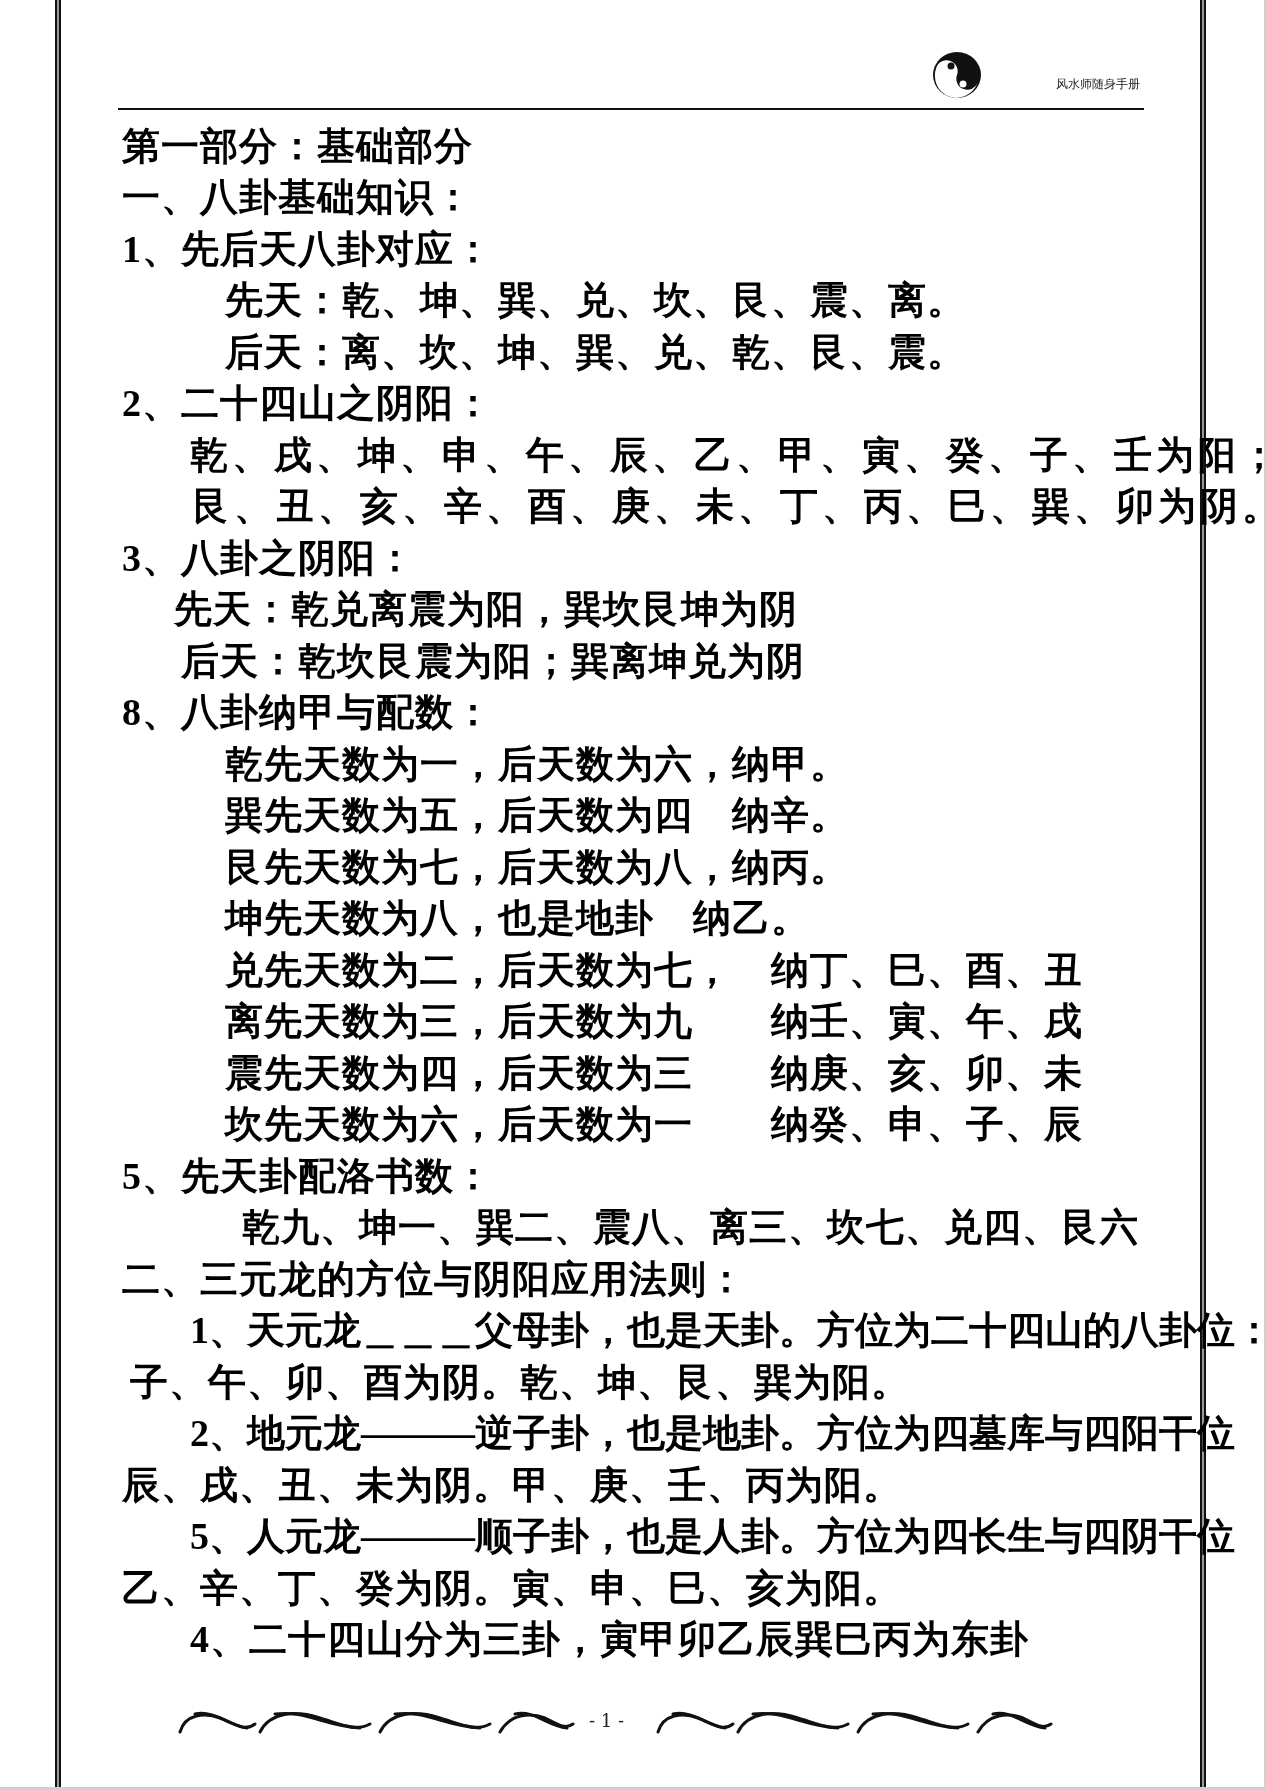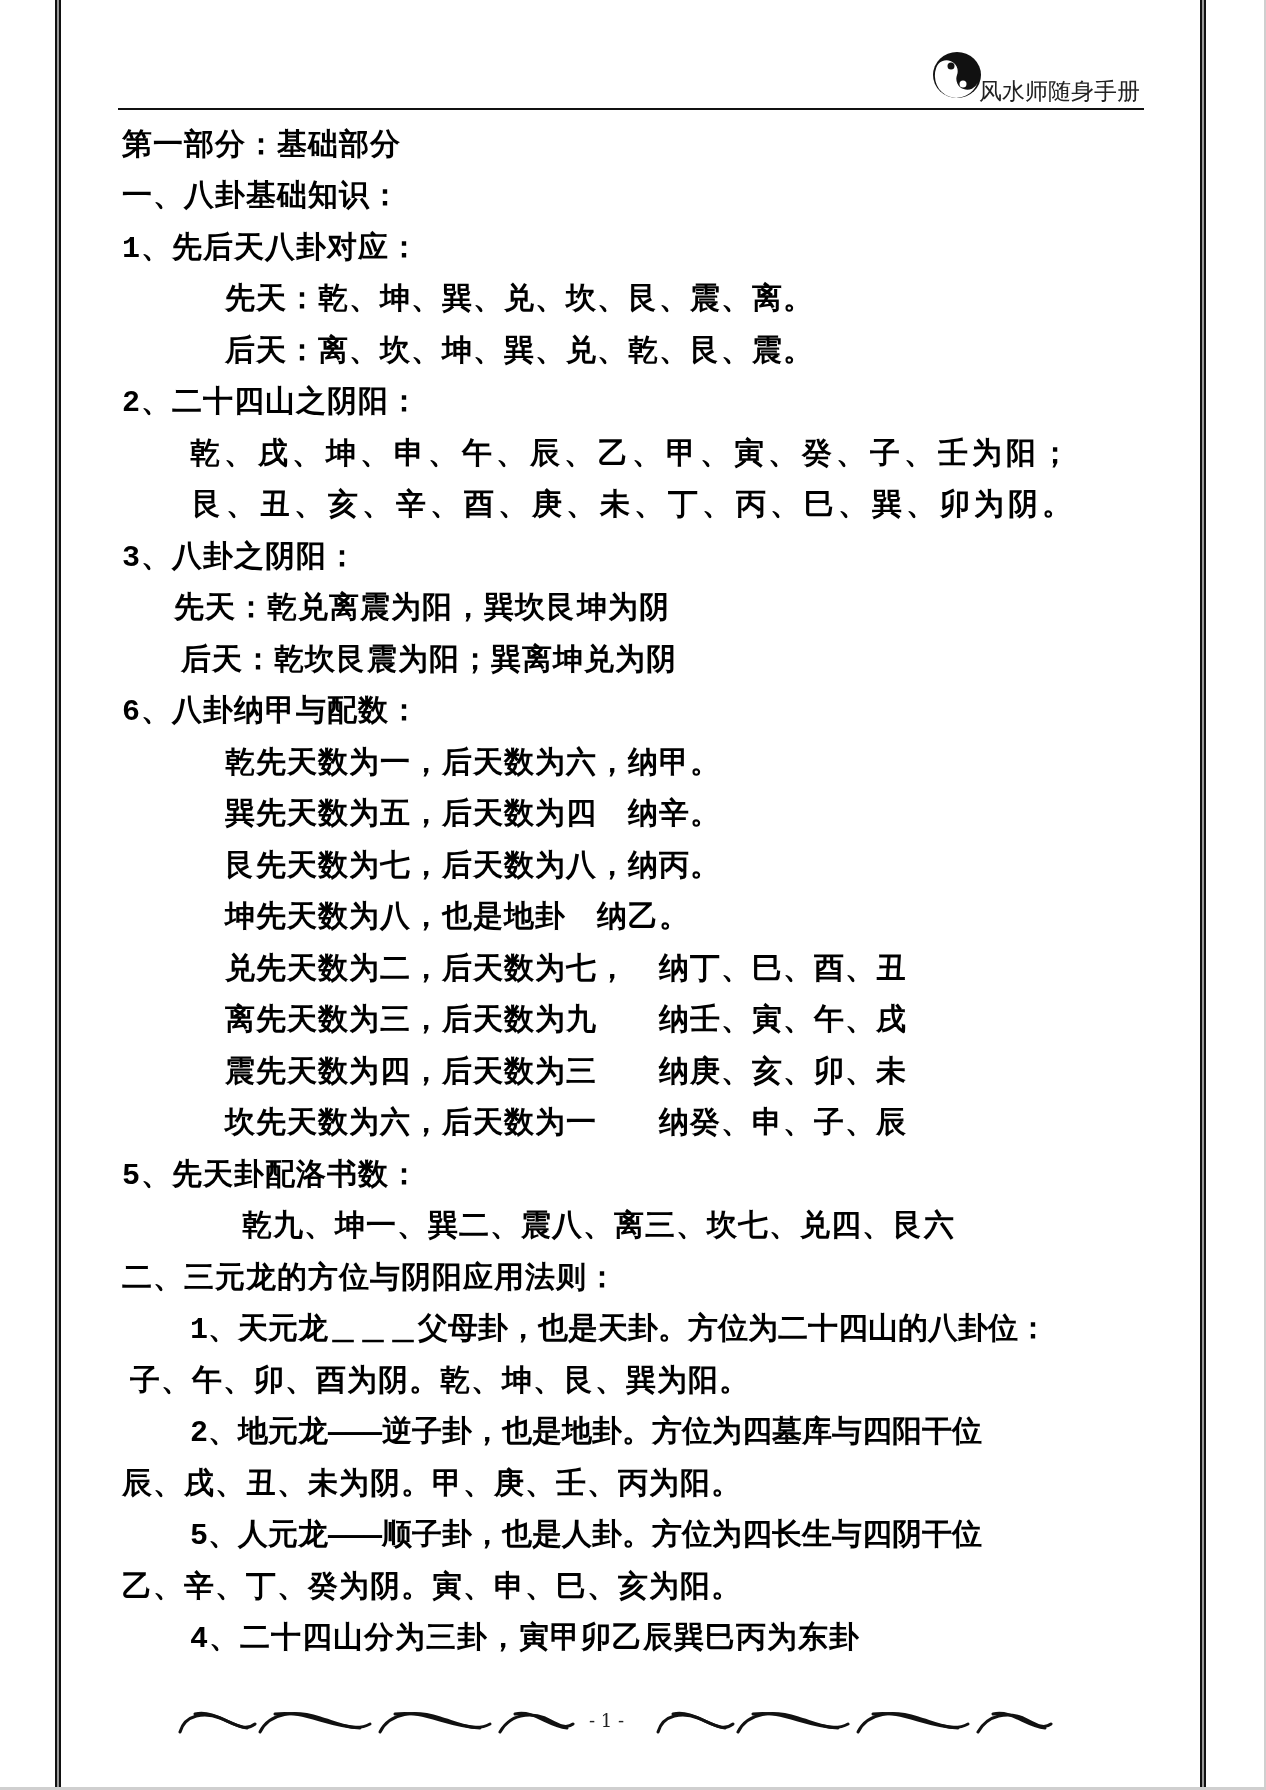--- a/index.html
+++ b/index.html
@@ -5,24 +5,24 @@
   html, body { margin: 0; padding: 0; background: #ffffff; }
   body { width: 1266px; height: 1790px; position: relative; overflow: hidden; font-family: "DejaVu Serif", "Liberation Serif", serif; color: #000; }
   .border-left, .border-right { position: absolute; top: 0; bottom: 0; width: 6px; }
   .border-left { left: 55px; border-left: 2px solid #111; border-right: 2px solid #111; background: #999; width: 2px; }
   .border-right { left: 1200px; border-left: 2px solid #111; border-right: 2px solid #111; background: #999; width: 2px; }
   .edge-right { position: absolute; top: 0; bottom: 0; left: 1264px; width: 2px; background: #cfcfcf; }
   .edge-bottom { position: absolute; left: 0; right: 0; top: 1787px; height: 3px; background: #cfcfcf; }
 
   .header { position: absolute; left: 118px; top: 44px; width: 1026px; height: 64px; border-bottom: 2px solid #111; }
   .header .logo { position: absolute; right: 158px; top: 6px; width: 58px; height: 50px; }
-  .header .title { position: absolute; right: 4px; top: 32px; font-family: "DejaVu Serif", serif; font-size: 23px; color: #222; letter-spacing: 0px; }
+  .header .title { position: absolute; right: 4px; top: 32px; font-family: "DejaVu Serif", serif; font-size: 12px; color: #222; letter-spacing: 0px; }
 
   .content { position: absolute; left: 122px; top: 128px; width: 1030px; }
-  .line { position: absolute; white-space: pre; font-family: Liberation Mono, monospace; font-weight: bold; font-size: 30px; line-height: 36px; letter-spacing: 1px; }
+  .line { position: absolute; white-space: pre; font-family: Liberation Serif, serif; font-weight: bold; font-size: 38px; line-height: 36px; letter-spacing: 1px; }
 
   .footer { position: absolute; left: 175px; top: 1700px; width: 880px; height: 40px; }
   .footer .orn { position: absolute; top: 4px; }
   .footer .page-num { position: absolute; left: 414px; top: 10px; font-family: "DejaVu Serif", serif; font-size: 18px; color: #222; }
 </style>
 </head>
 <body>
 
 <div class="border-left"></div>
 <div class="border-right"></div>
@@ -48,21 +48,21 @@
   <div class="line" style="left:103px;top:206px;">后天：离、坎、坤、巽、兑、乾、艮、震。</div>
 
   <div class="line" style="left:0;top:257px;">2、二十四山之阴阳：</div>
   <div class="line" style="left:68px;top:309px;letter-spacing:4px;">乾、戌、坤、申、午、辰、乙、甲、寅、癸、子、壬为阳；</div>
   <div class="line" style="left:70px;top:360px;letter-spacing:4px;">艮、丑、亥、辛、酉、庚、未、丁、丙、巳、巽、卯为阴。</div>
 
   <div class="line" style="left:0;top:412px;">3、八卦之阴阳：</div>
   <div class="line" style="left:52px;top:463px;">先天：乾兑离震为阳，巽坎艮坤为阴</div>
   <div class="line" style="left:52px;top:515px;margin-left:7px;">后天：乾坎艮震为阳；巽离坤兑为阴</div>
 
-  <div class="line" style="left:0;top:566px;">6、八卦纳甲与配数：</div>
+  <div class="line" style="left:0;top:566px;">8、八卦纳甲与配数：</div>
   <div class="line" style="left:103px;top:618px;">乾先天数为一，后天数为六，纳甲。</div>
   <div class="line" style="left:103px;top:669px;">巽先天数为五，后天数为四　纳辛。</div>
   <div class="line" style="left:103px;top:721px;">艮先天数为七，后天数为八，纳丙。</div>
   <div class="line" style="left:103px;top:772px;">坤先天数为八，也是地卦　纳乙。</div>
   <div class="line" style="left:103px;top:824px;">兑先天数为二，后天数为七，　纳丁、巳、酉、丑</div>
   <div class="line" style="left:103px;top:875px;">离先天数为三，后天数为九　　纳壬、寅、午、戌</div>
   <div class="line" style="left:103px;top:927px;">震先天数为四，后天数为三　　纳庚、亥、卯、未</div>
   <div class="line" style="left:103px;top:978px;">坎先天数为六，后天数为一　　纳癸、申、子、辰</div>
 
   <div class="line" style="left:0;top:1030px;">5、先天卦配洛书数：</div>

